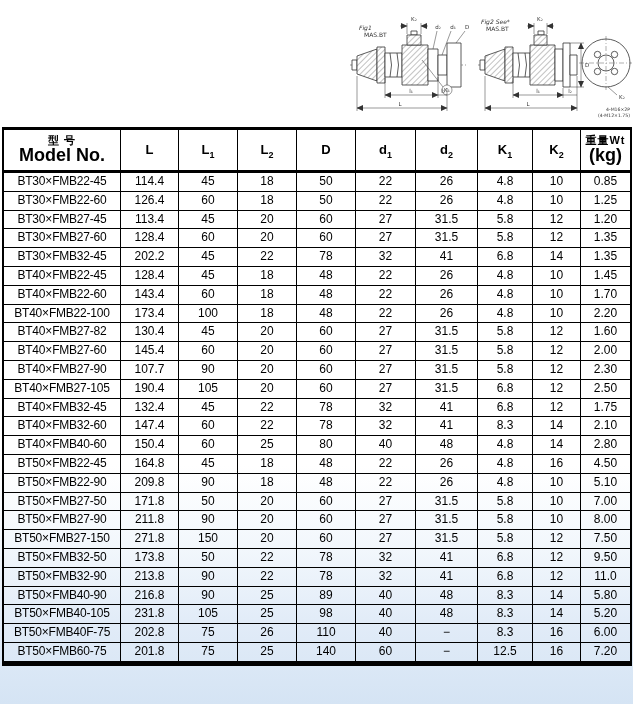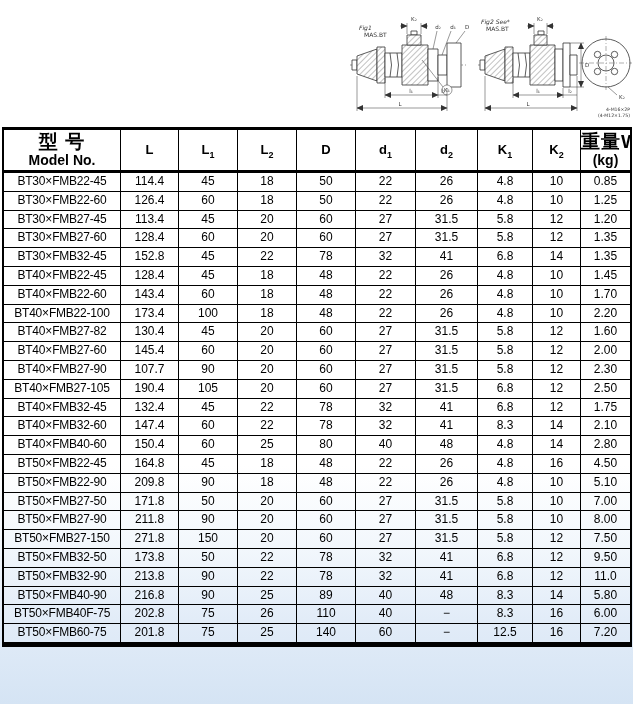--- a/index.html
+++ b/index.html
@@ -20,22 +20,22 @@
   }
   table.spec th,table.spec td{
     border:1px solid #000;text-align:center;vertical-align:middle;
     padding:0;overflow:hidden;white-space:nowrap;
   }
   table.spec th{
     height:40px;font-size:13px;font-weight:bold;line-height:1.1;
     border-bottom:3px solid #000;
   }
   table.spec th sub{font-size:9px;line-height:0;}
-  table.spec th .zh{font-size:19px;letter-spacing:1px;}
-  table.spec th .en{font-size:14px;letter-spacing:0;}
+  table.spec th .zh{font-size:11px;letter-spacing:1px;}
+  table.spec th .en{font-size:18px;letter-spacing:0;}
   table.spec td{height:17.8px;line-height:17.8px;font-size:12px;}
   td.model{letter-spacing:-0.2px;font-size:12px;}
   
   th:nth-child(1){width:116px}
   th:nth-child(2){width:57px}
   th:nth-child(3){width:58px}
   th:nth-child(4){width:58px}
   th:nth-child(5){width:58px}
   th:nth-child(6){width:59px}
   th:nth-child(7){width:61px}
@@ -255,21 +255,21 @@
         <td>20</td>
         <td>60</td>
         <td>27</td>
         <td>31.5</td>
         <td>5.8</td>
         <td>12</td>
         <td>1.35</td>
       </tr>
       <tr>
         <td class="model">BT30×FMB32-45</td>
-        <td>152.8</td>
+        <td>202.2</td>
         <td>45</td>
         <td>22</td>
         <td>78</td>
         <td>32</td>
         <td>41</td>
         <td>6.8</td>
         <td>14</td>
         <td>1.35</td>
       </tr>
       <tr>
@@ -482,20 +482,32 @@
         <td>90</td>
         <td>25</td>
         <td>89</td>
         <td>40</td>
         <td>48</td>
         <td>8.3</td>
         <td>14</td>
         <td>5.80</td>
       </tr>
       <tr>
+        <td class="model">BT50×FMB40-105</td>
+        <td>231.8</td>
+        <td>105</td>
+        <td>25</td>
+        <td>98</td>
+        <td>40</td>
+        <td>48</td>
+        <td>8.3</td>
+        <td>14</td>
+        <td>5.20</td>
+      </tr>
+      <tr>
         <td class="model">BT50×FMB40F-75</td>
         <td>202.8</td>
         <td>75</td>
         <td>26</td>
         <td>110</td>
         <td>40</td>
         <td>−</td>
         <td>8.3</td>
         <td>16</td>
         <td>6.00</td>

